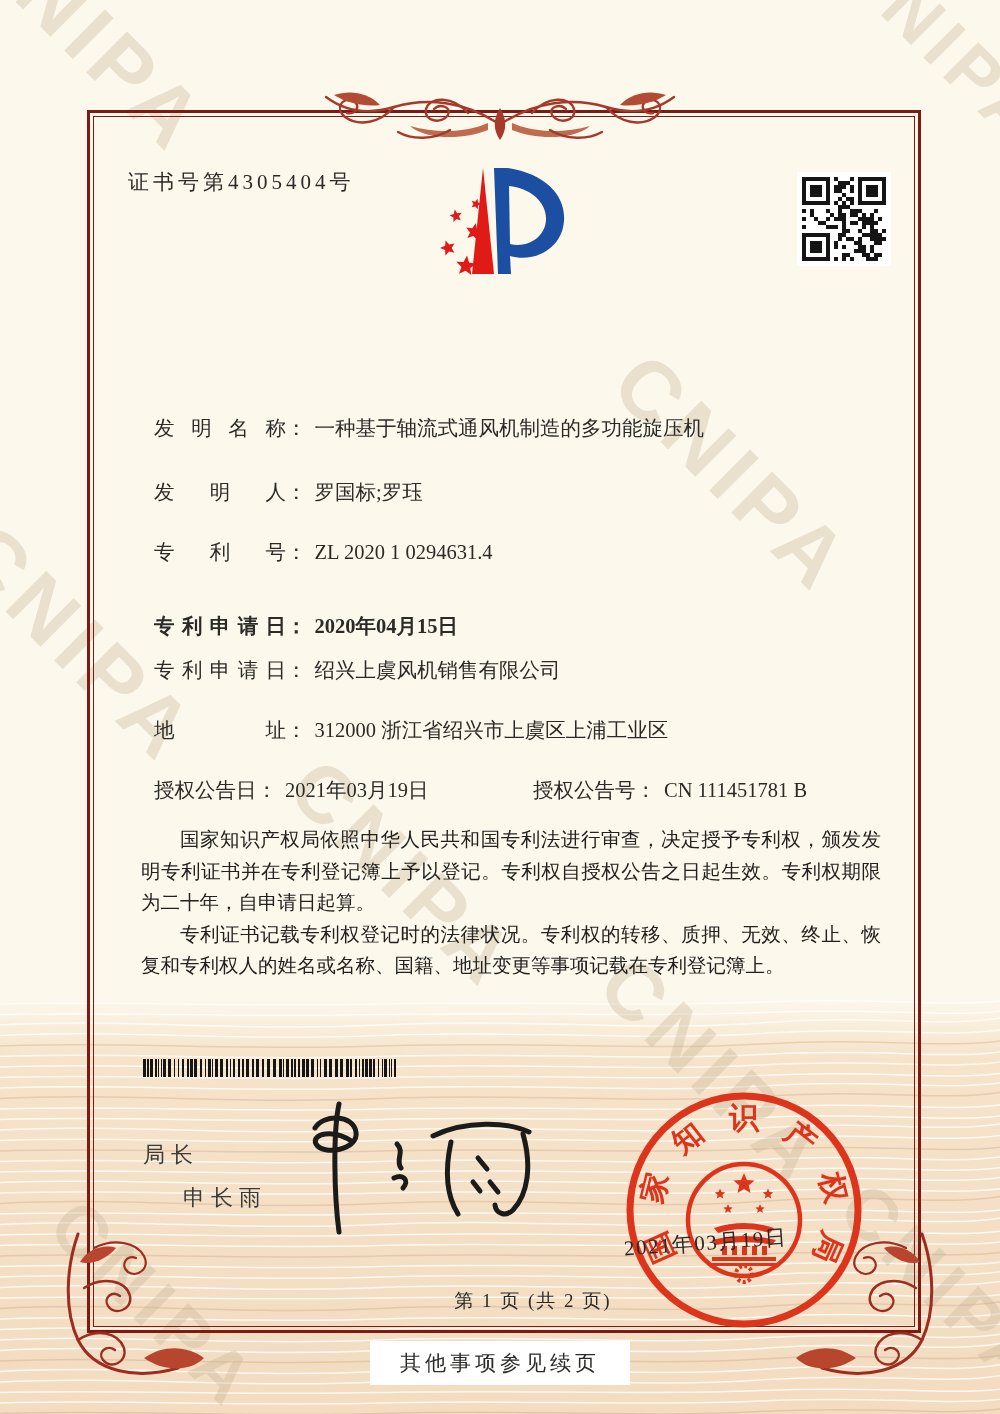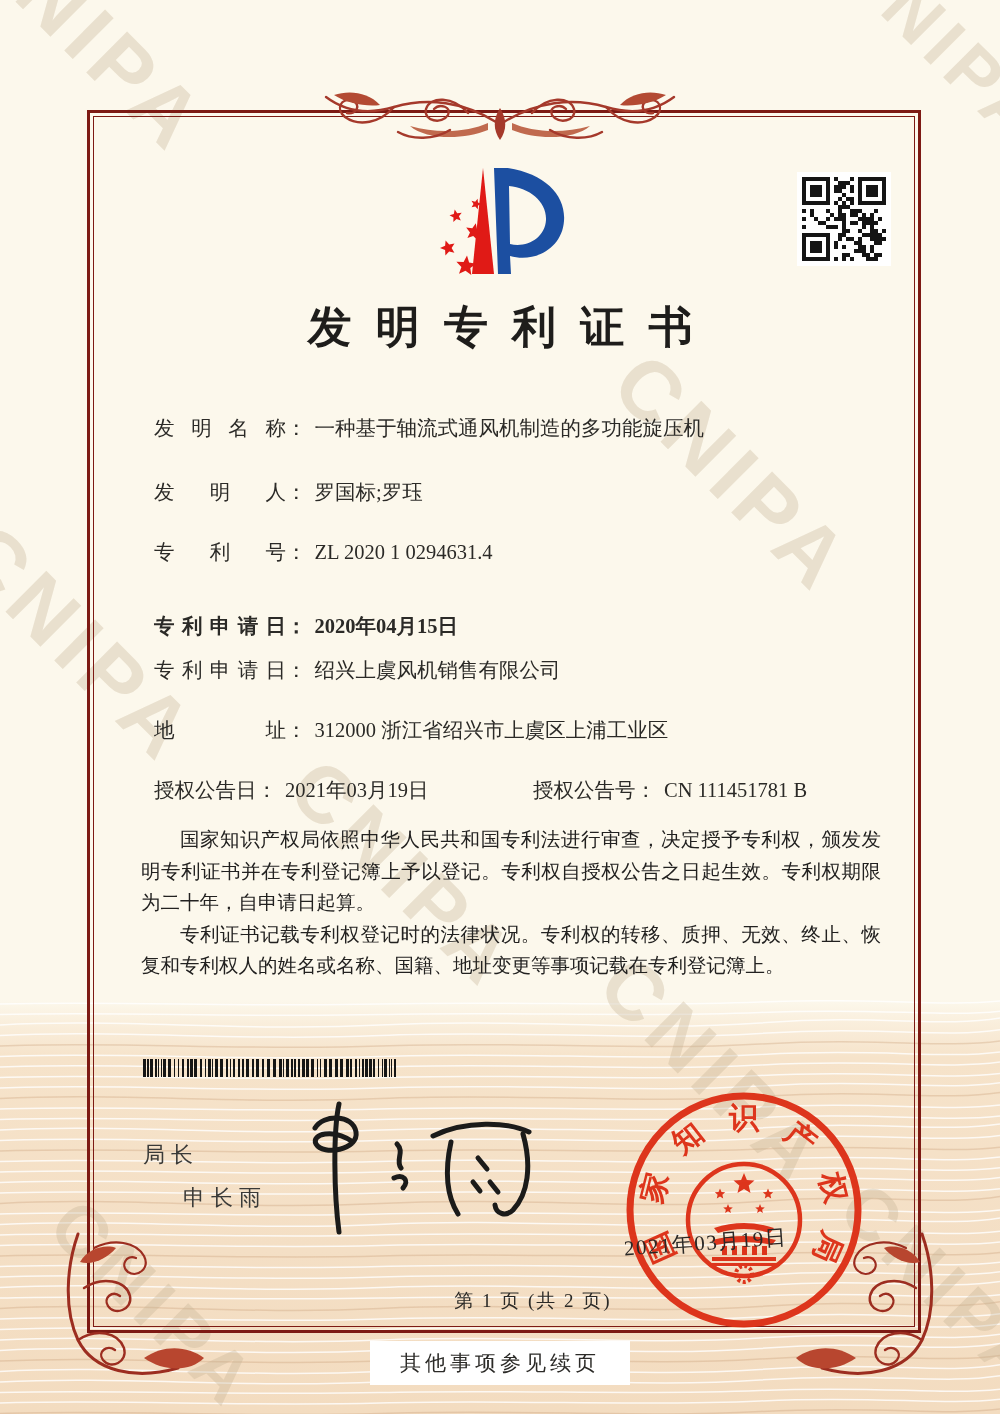--- a/index.html
+++ b/index.html
@@ -133,20 +133,21 @@
       <path d="M22,114 C40,102 62,106 68,122 C72,136 55,144 47,134 C41,126 51,118 59,124" stroke-width="2.4"></path>
       <path d="M28,62 C46,50 70,54 74,70 C77,84 58,90 52,80 C47,72 56,64 64,70" stroke-width="2.4"></path>
       <path d="M38,22 C58,12 80,16 88,30 C94,42 82,52 72,46 C64,40 70,28 80,32" stroke-width="2.2"></path>
       <path d="M88,132 C108,118 132,120 148,132 C134,146 108,146 88,132 Z" fill="#b8462f" stroke="none"></path>
       <path d="M24,36 C32,22 50,18 60,22 C52,32 36,40 24,36 Z" fill="#b8462f" stroke="none"></path>
     </g>
   </svg>
 
   <div id="content">
 
+    <div id="cert-no">证书号第4305404号</div>
 
     <svg id="logo" viewBox="0 0 160 128" xmlns="http://www.w3.org/2000/svg">
       <path d="M63,4 L52,110 L74,110 Z" fill="#e01a16"></path>
       <path d="M78,110 L74,4 L88,4 C126,10 146,32 144,57 C142,85 114,99 90,92 L91,110 Z
                M89,22 C110,24 127,38 126,56 C125,74 107,84 90,80 Z" fill="#1c4fa1" fill-rule="evenodd"></path>
       <g id="logo-stars" fill="#e01a16">
           <path d="M57.6,34.7L58.0,38.5L61.5,39.9L58.0,41.4L57.8,45.2L55.3,42.4L51.6,43.3L53.5,40.0L51.5,36.8L55.2,37.7Z"></path>
           <path d="M34.7,45.6L37.2,49.3L41.7,48.8L38.9,52.3L40.8,56.4L36.6,54.9L33.3,57.9L33.5,53.4L29.5,51.3L33.8,50.0Z"></path>
           <path d="M55.8,59.2L57.0,65.3L62.9,67.0L57.5,70.0L57.7,76.2L53.2,72.0L47.4,74.1L50.0,68.5L46.2,63.6L52.3,64.3Z"></path>
           <path d="M25.6,76.4L29.2,80.6L34.5,79.4L31.6,84.1L34.4,88.8L29.1,87.4L25.4,91.6L25.1,86.1L20.0,83.9L25.1,81.8Z"></path>
@@ -362,21 +363,20 @@
         <rect x="77" y="81" width="4" height="4" fill="#151515"></rect>
         <rect x="81" y="81" width="4" height="4" fill="#151515"></rect>
         <rect x="37" y="85" width="4" height="4" fill="#151515"></rect>
         <rect x="45" y="85" width="4" height="4" fill="#151515"></rect>
         <rect x="53" y="85" width="4" height="4" fill="#151515"></rect>
         <rect x="69" y="85" width="4" height="4" fill="#151515"></rect>
         <rect x="73" y="85" width="4" height="4" fill="#151515"></rect>
         <rect x="77" y="85" width="4" height="4" fill="#151515"></rect>
       </svg>
 
-    <div id="title">发明专利证书</div>
 
     <div id="fields">
         <div class="frow" style="top: 414px;"><span class="flabel">发明名称</span><span class="fcolon">：</span><span>一种基于轴流式通风机制造的多功能旋压机</span></div>
         <div class="frow" style="top: 478px;"><span class="flabel">发明人</span><span class="fcolon">：</span><span>罗国标;罗珏</span></div>
         <div class="frow" style="top: 538px;"><span class="flabel">专利号</span><span class="fcolon">：</span><span>ZL 2020 1 0294631.4</span></div>
         <div class="frow" style="top: 612px; font-weight: bold;"><span class="flabel">专利申请日</span><span class="fcolon">：</span><span>2020年04月15日</span></div>
         <div class="frow" style="top: 656px;"><span class="flabel">专利申请日</span><span class="fcolon">：</span><span>绍兴上虞风机销售有限公司</span></div>
         <div class="frow" style="top: 716px;"><span class="flabel">地址</span><span class="fcolon">：</span><span>312000 浙江省绍兴市上虞区上浦工业区</span></div>
       </div>
 

